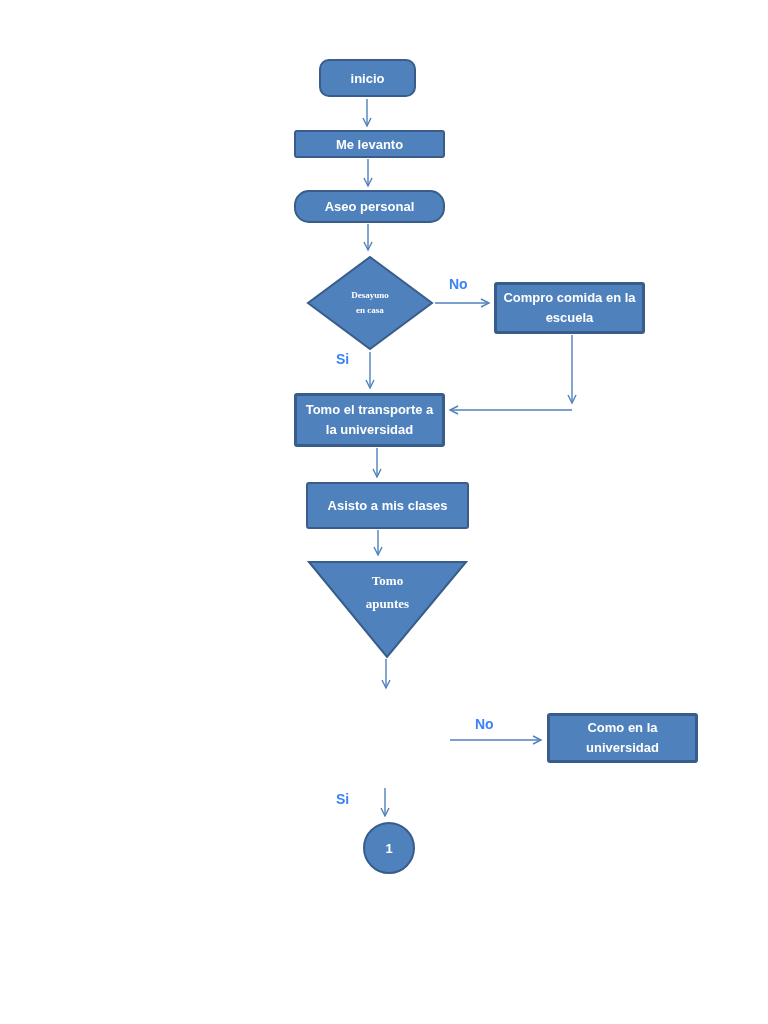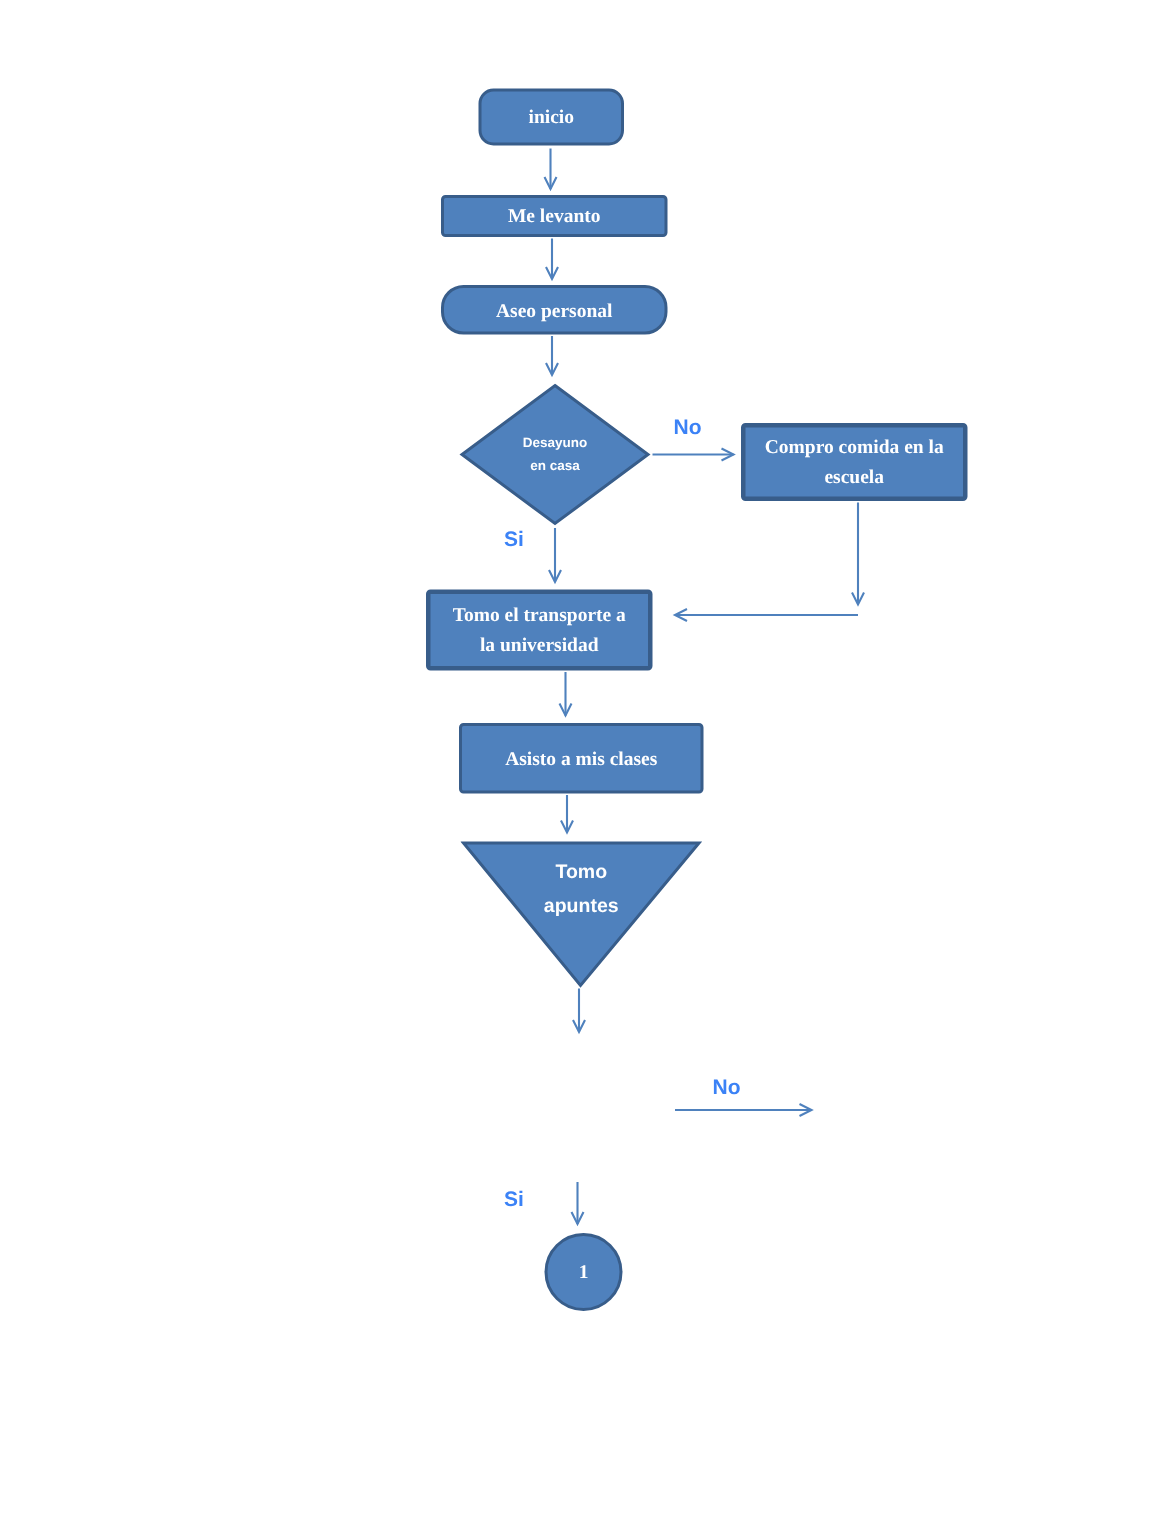--- a/index.html
+++ b/index.html
@@ -22,32 +22,32 @@
     display: flex;
     align-items: center;
     justify-content: center;
     box-sizing: border-box;
     background: #4f81bd;
     border: 2px solid #385d8a;
     color: #ffffff;
     font-weight: bold;
     text-align: center;
     white-space: pre-line;
-    font-family: Liberation Serif, serif;
   }
   .node .node-label { white-space: pre-line; }
   .rounded { border-radius: 10px; }
   .rect { border-radius: 3px; }
   .thick { border-width: 3px; }
   
   .shape-wrap {
     position: absolute;
     display: flex;
     align-items: center;
     justify-content: center;
+    font-family: Liberation Serif, serif;
   }
   .shape-wrap svg { position: absolute; left: 0; top: 0; }
   .shape-label {
     position: relative;
     color: #ffffff;
     font-weight: bold;
     white-space: pre-line;
     z-index: 2;
   }
   .edge-label {
@@ -55,21 +55,21 @@
     color: #3b82f6;
     font-weight: bold;
     font-size: 14px;
   }
 
   
   #n-inicio        { left: 319px; top: 59px;  width: 97px;  height: 38px; font-size: 13px; }
   #n-melevanto     { left: 294px; top: 130px; width: 151px; height: 28px; font-size: 13px; }
   #n-aseo          { left: 294px; top: 190px; width: 151px; height: 33px; font-size: 13px; border-radius: 15px; }
   #n-compro        { left: 494px; top: 282px; width: 151px; height: 52px; font-size: 13px; line-height: 20px; }
-  #n-tomotrans     { left: 284px; top: 393px; width: 151px; height: 54px; font-size: 13px; line-height: 20px; }
+  #n-tomotrans     { left: 294px; top: 393px; width: 151px; height: 54px; font-size: 13px; line-height: 20px; }
   #n-asisto        { left: 306px; top: 482px; width: 163px; height: 47px; font-size: 13px; }
   #n-como          { left: 547px; top: 713px; width: 151px; height: 50px; font-size: 13px; line-height: 20px; }
 
   #n-diamond1      { left: 306px; top: 255px; width: 128px; height: 96px; }
   #n-diamond1 .shape-label { font-size: 9px; line-height: 15px; text-align: center; }
   #n-triangle      { left: 307px; top: 560px; width: 161px; height: 99px; align-items: flex-start; }
   #n-triangle .shape-label { font-size: 13px; line-height: 23px; margin-top: 9px; text-align: center; }
   #n-diamond2      { left: 321px; top: 694px; width: 128px; height: 93px; }
   #n-diamond2 .shape-label { font-size: 9px; line-height: 15px; text-align: left; width: 58px; margin-left: 26px; }
 
@@ -147,20 +147,24 @@
 
   <div class="shape-wrap" id="n-triangle">
     <svg width="161" height="99" viewBox="0 0 161 99">
       <polygon points="2,2 159,2 80,97" fill="#4f81bd" stroke="#385d8a" stroke-width="2"></polygon>
     </svg>
     <div class="shape-label">Tomo
 apuntes</div>
   </div>
 
 
+  <div class="node rect thick" id="n-como">
+    <span class="node-label">Como en la
+universidad</span>
+  </div>
 
   <div class="node" id="n-circle1">
     <span class="node-label">1</span>
   </div>
 
   <div class="edge-label" id="lbl-no1">No</div>
   <div class="edge-label" id="lbl-si1">Si</div>
   <div class="edge-label" id="lbl-no2">No</div>
   <div class="edge-label" id="lbl-si2">Si</div>
 

